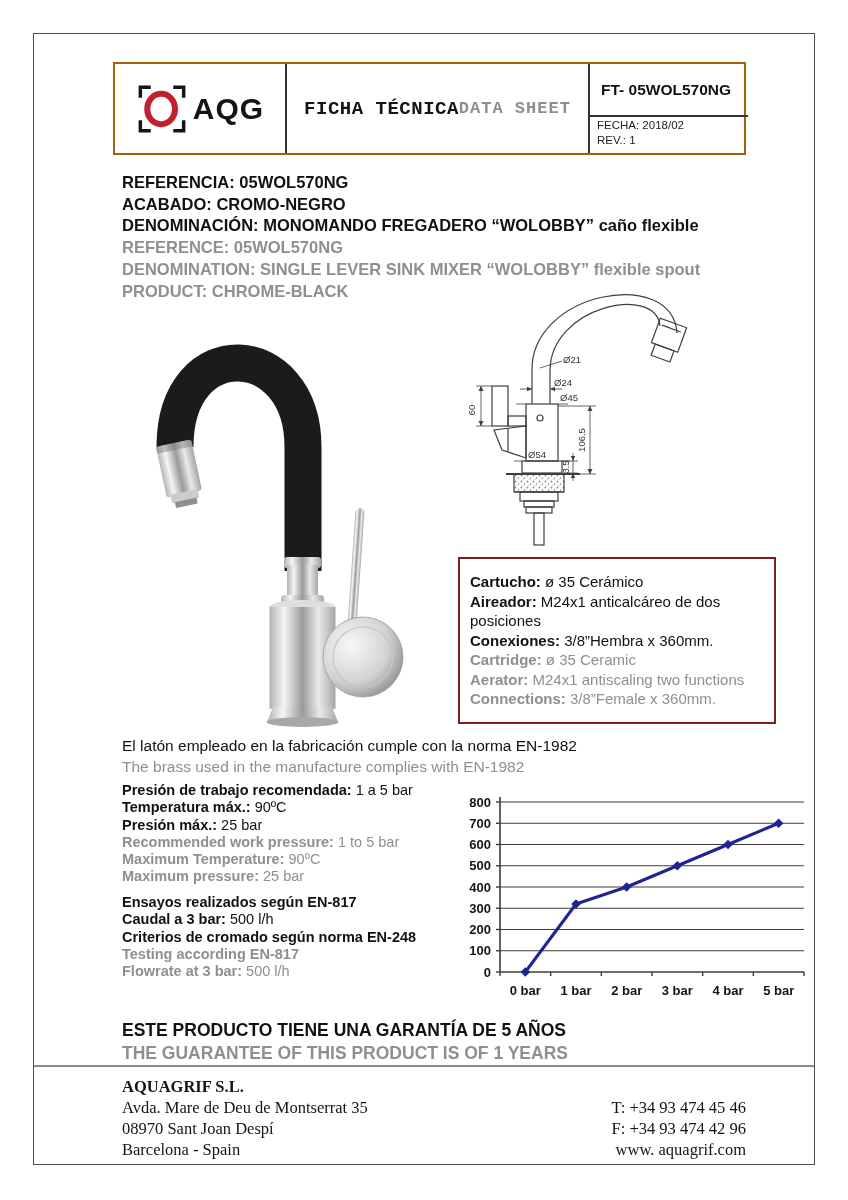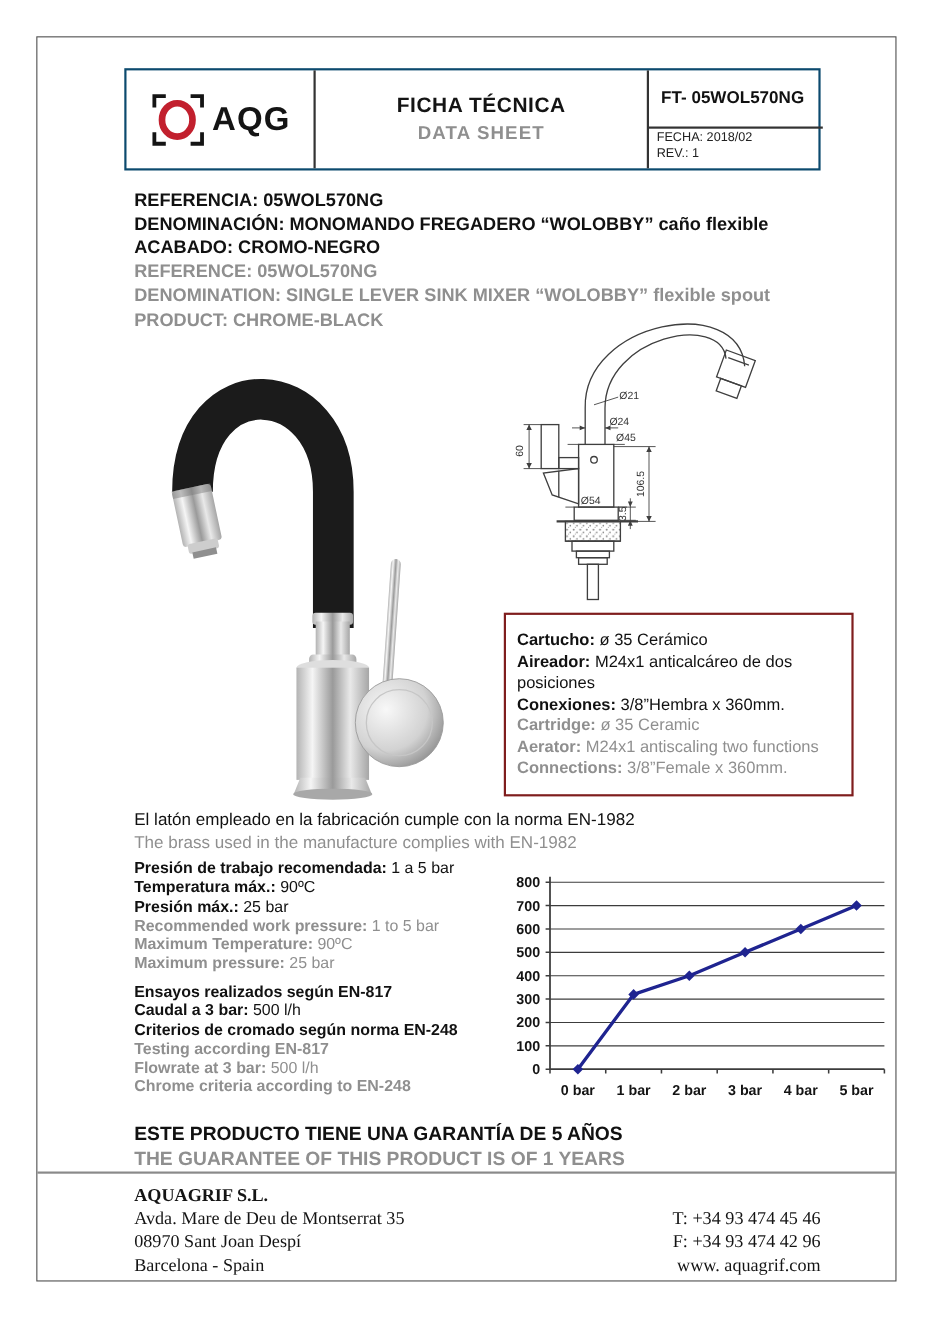--- a/index.html
+++ b/index.html
@@ -2,26 +2,26 @@
 <html><head>
 <meta charset="utf-8">
 <style>
   html,body{margin:0;padding:0;background:#fff;}
   .page{position:relative;width:848px;height:1200px;background:#ffffff;overflow:hidden;
         font-family:"Liberation Sans","DejaVu Sans",sans-serif;color:#111;}
   .page-border{position:absolute;left:33px;top:33px;width:780px;height:1130px;
         border:1.5px solid #4f4f4f;}
   
   .hdr{position:absolute;left:113px;top:62px;width:633px;height:93px;
-       display:grid;grid-template-columns:172px 303px 158px;border:2px solid #0c4a6e;box-sizing:border-box;}
+       display:grid;grid-template-columns:172px 303px 158px;border:2px solid #a16207;box-sizing:border-box;}
   .hdr-cell{border-right:2px solid #333;display:flex;align-items:center;justify-content:center;}
   .hdr-cell:last-child{border-right:none;}
   .logo-wrap{display:flex;align-items:center;gap:5px;}
   .logo-text{font-size:30px;font-weight:bold;letter-spacing:1px;color:#141414;}
-  .title-cell{flex-direction:column;line-height:24px;}
+  .title-cell{flex-direction:row;line-height:24px;font-family:Liberation Mono, monospace;}
   .title-es{font-size:19px;font-weight:bold;color:#141414;letter-spacing:.5px;}
   .title-en{font-size:17px;font-weight:bold;color:#8f8f8f;letter-spacing:1px;}
   .code-cell{flex-direction:column;align-items:stretch;justify-content:flex-start;}
   .code-top{height:51px;border-bottom:2px solid #333;display:flex;align-items:center;
             font-size:15.5px;font-weight:bold;padding-left:11px;}
   .code-bot{flex:1;padding:1px 7px;font-size:11.5px;line-height:15px;color:#222;}
   
   .refblock{position:absolute;left:122px;top:172px;width:640px;font-size:16.5px;font-weight:bold;line-height:21.7px;}
   .gray{color:#8f8f8f;}
   
@@ -75,22 +75,22 @@
       <div class="code-top">FT- 05WOL570NG</div>
       <div class="code-bot">
         <div>FECHA: 2018/02</div>
         <div>REV.: 1</div>
       </div>
     </div>
   </div>
 
   <div class="refblock">
     <div>REFERENCIA: 05WOL570NG</div>
+    <div>ACABADO: CROMO-NEGRO</div>
     <div>DENOMINACIÓN: MONOMANDO FREGADERO “WOLOBBY” caño flexible</div>
-    <div>ACABADO: CROMO-NEGRO</div>
     <div class="gray">REFERENCE: 05WOL570NG</div>
     <div class="gray">DENOMINATION: SINGLE LEVER SINK MIXER “WOLOBBY” flexible spout</div>
     <div class="gray">PRODUCT: CHROME-BLACK</div>
   </div>
 
   <div class="photo">
     <svg width="315" height="435" viewBox="0 0 315 435">
       <defs>
         <linearGradient id="chrV" x1="0" y1="0" x2="1" y2="0">
           <stop offset="0" stop-color="#b3b3b3"></stop>
@@ -229,21 +229,20 @@
     <div class="gray"><span class="b">Maximum Temperature:</span><span> 90ºC</span></div>
     <div class="gray"><span class="b">Maximum pressure:</span><span> 25 bar</span></div>
   </div>
 
   <div class="tests">
     <div><span class="b">Ensayos realizados según EN-817</span><span></span></div>
     <div><span class="b">Caudal a 3 bar:</span><span> 500 l/h</span></div>
     <div><span class="b">Criterios de cromado según norma EN-248</span><span></span></div>
     <div class="gray"><span class="b">Testing according EN-817</span><span></span></div>
     <div class="gray"><span class="b">Flowrate at 3 bar:</span><span> 500 l/h</span></div>
-    <div class="gray"><span class="b">Chrome criteria according to EN-248</span><span></span></div>
   </div>
 
   <div class="chart">
     <svg id="flow-chart-svg" width="362" height="215" viewBox="0 0 362 215">
         <line x1="46" y1="182" x2="50" y2="182" stroke="#3c3c3c" stroke-width="1.4"></line>
         <text x="41" y="186.5" text-anchor="end">0</text>
         <line x1="50" y1="160.75" x2="354" y2="160.75" stroke="#3c3c3c" stroke-width="1"></line>
         <line x1="46" y1="160.75" x2="50" y2="160.75" stroke="#3c3c3c" stroke-width="1.4"></line>
         <text x="41" y="165.25" text-anchor="end">100</text>
         <line x1="50" y1="139.5" x2="354" y2="139.5" stroke="#3c3c3c" stroke-width="1"></line>

